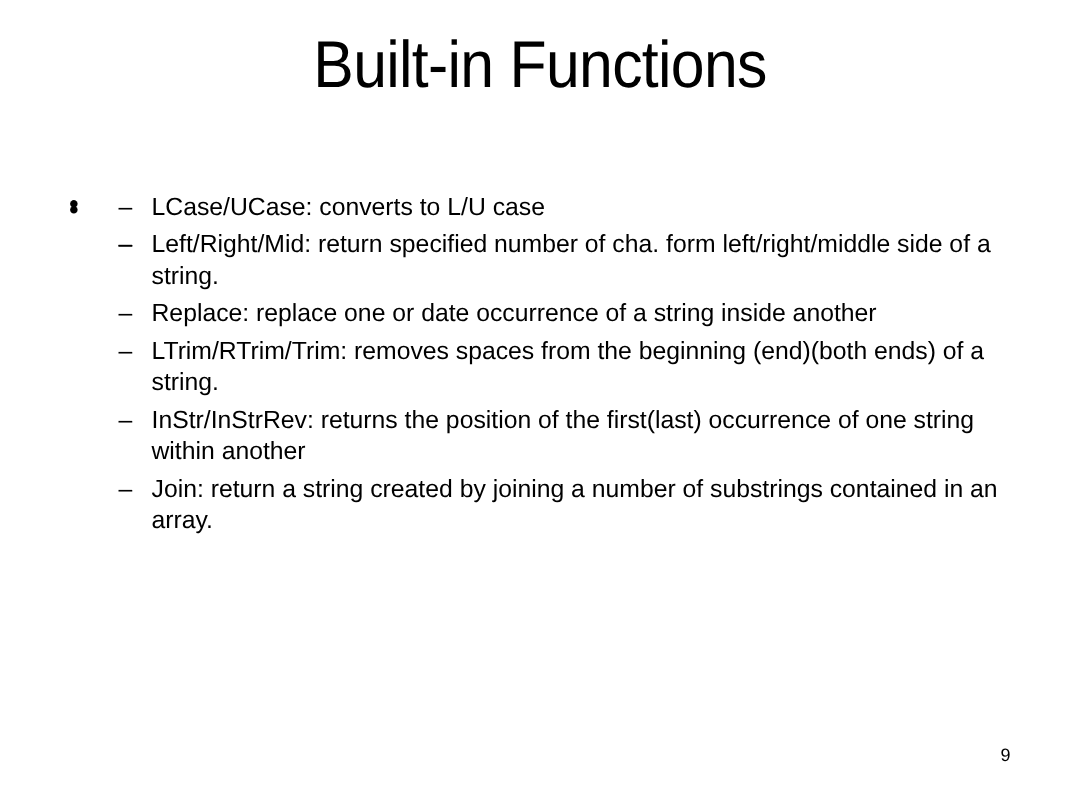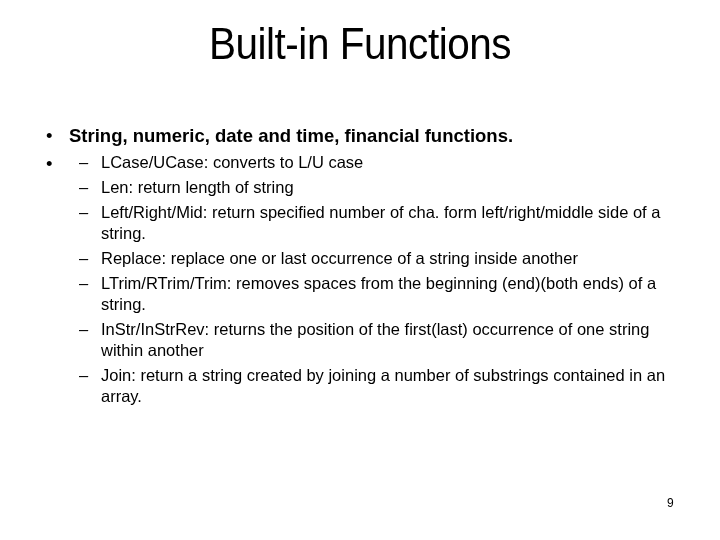--- a/index.html
+++ b/index.html
@@ -18,40 +18,38 @@
   </style>
 </head>
 <body>
 
 <div>
   <div class="title">Built-in Functions</div>
 
   <div class="content">
     <div class="l1 bold">
       <span class="mark">•</span>
-      <span class="txt">String, numeric, date and time, financial functions.</span>
     </div>
     <div class="l1">
       <span class="mark">•</span>
     </div>
     <div class="l2">
       <span class="mark">–</span>
       <span>LCase/UCase: converts to L/U case</span>
     </div>
     <div class="l2">
       <span class="mark">–</span>
-      <span>Len: return length of string</span>
     </div>
     <div class="l2">
       <span class="mark">–</span>
       <span>Left/Right/Mid: return specified number of cha. form left/right/middle side of a string.</span>
     </div>
     <div class="l2">
       <span class="mark">–</span>
-      <span>Replace: replace one or last occurrence of a string inside another</span>
+      <span>Replace: replace one or date occurrence of a string inside another</span>
     </div>
     <div class="l2">
       <span class="mark">–</span>
       <span>LTrim/RTrim/Trim: removes spaces from the beginning (end)(both ends) of a string.</span>
     </div>
     <div class="l2">
       <span class="mark">–</span>
       <span>InStr/InStrRev: returns the position of the first(last) occurrence of one string within another</span>
     </div>
     <div class="l2">

